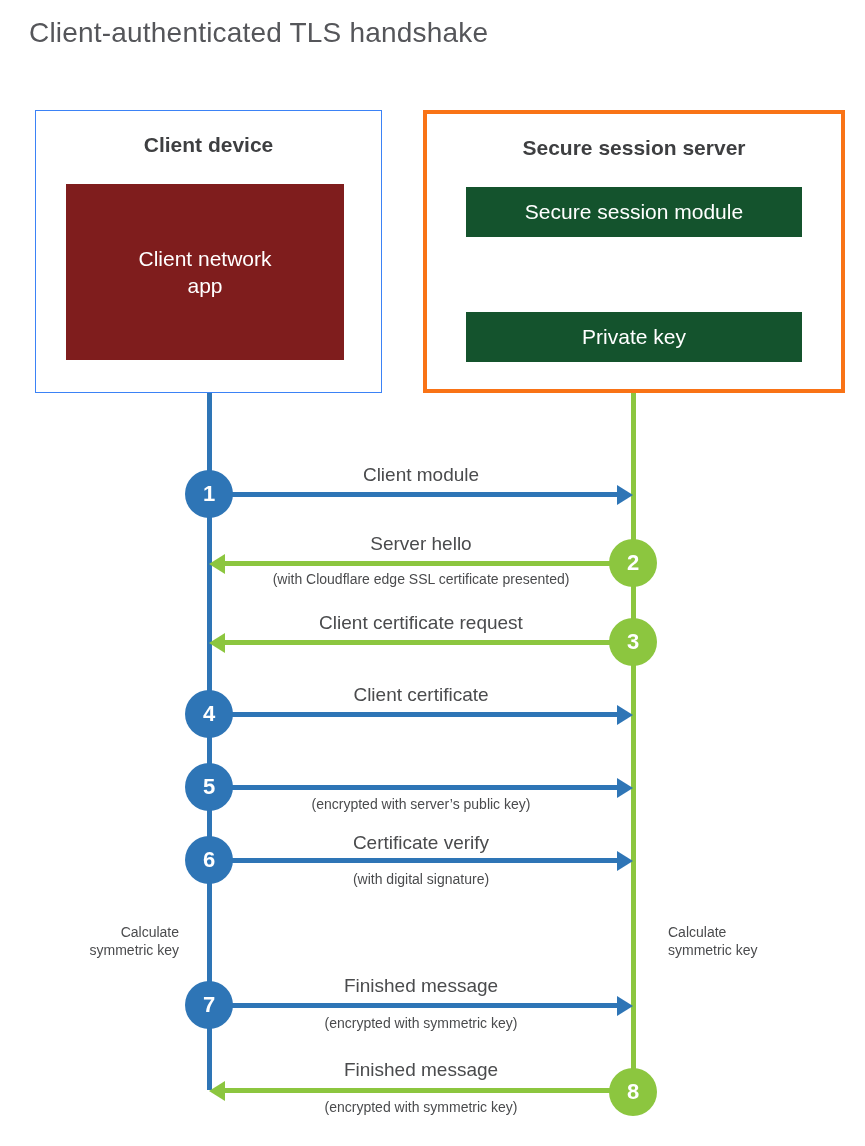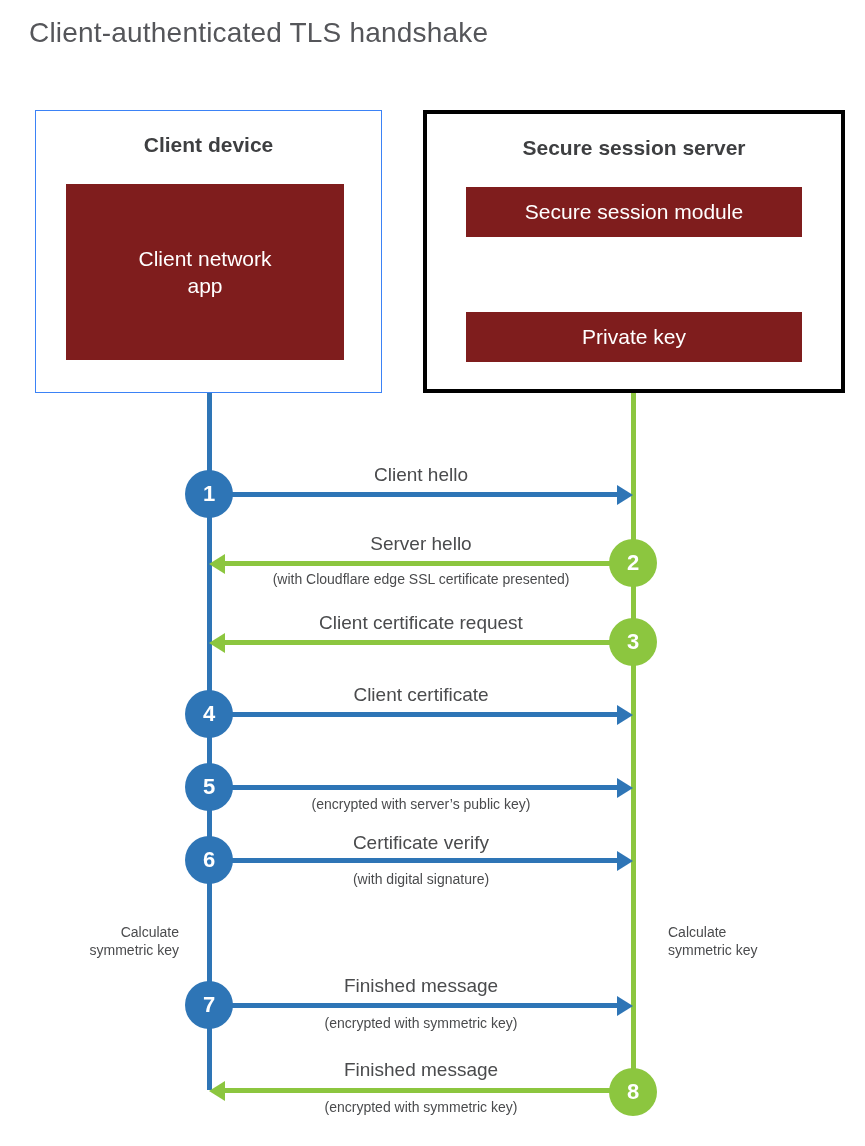--- a/index.html
+++ b/index.html
@@ -25,21 +25,21 @@
   }
 
   
   .actor-box {
     position: absolute;
     top: 110px;
     height: 283px;
     background: #ffffff;
   }
   .client-box { left: 35px; width: 347px; border: 1px solid #3b82f6; }
-  .server-box { left: 423px; width: 422px; border: 4px solid #000000; }
+  .server-box { left: 423px; width: 422px; border: 4px solid #f97316; }
 
   .box-title {
     position: absolute;
     left: 0; top: 22px;
     width: 100%;
     text-align: center;
     font-size: 21px;
     font-weight: bold;
     color: #3e3f41;
   }
@@ -56,21 +56,21 @@
     flex-direction: column;
     align-items: center;
     justify-content: center;
     text-align: center;
   }
 
   .server-bar {
     position: absolute;
     left: 39px;
     width: 336px; height: 50px;
-    background: #7f1d1d;
+    background: #14532d;
     color: #ffffff;
     font-size: 21px;
     display: flex;
     align-items: center;
     justify-content: center;
     text-align: center;
   }
   .bar1 { top: 73px; }
   .bar2 { top: 137px; }
   .bar3 { top: 198px; }
@@ -163,21 +163,21 @@
   </div>
 
   <div class="vline blue"></div>
   <div class="vline green"></div>
 
   <div class="badge blue b1">1</div>
   <div class="arrow right a1">
       <span class="shaft"></span>
       <span class="head"></span>
     </div>
-  <div class="msg l1">Client hello</div>
+  <div class="msg l1">Client module</div>
 
   <div class="badge green b2">2</div>
   <div class="arrow left a2">
       <span class="shaft"></span>
       <span class="head"></span>
     </div>
   <div class="msg l2">Server hello</div>
   <div class="sub s2">(with Cloudflare edge SSL certificate presented)</div>
 
   <div class="badge green b3">3</div>

